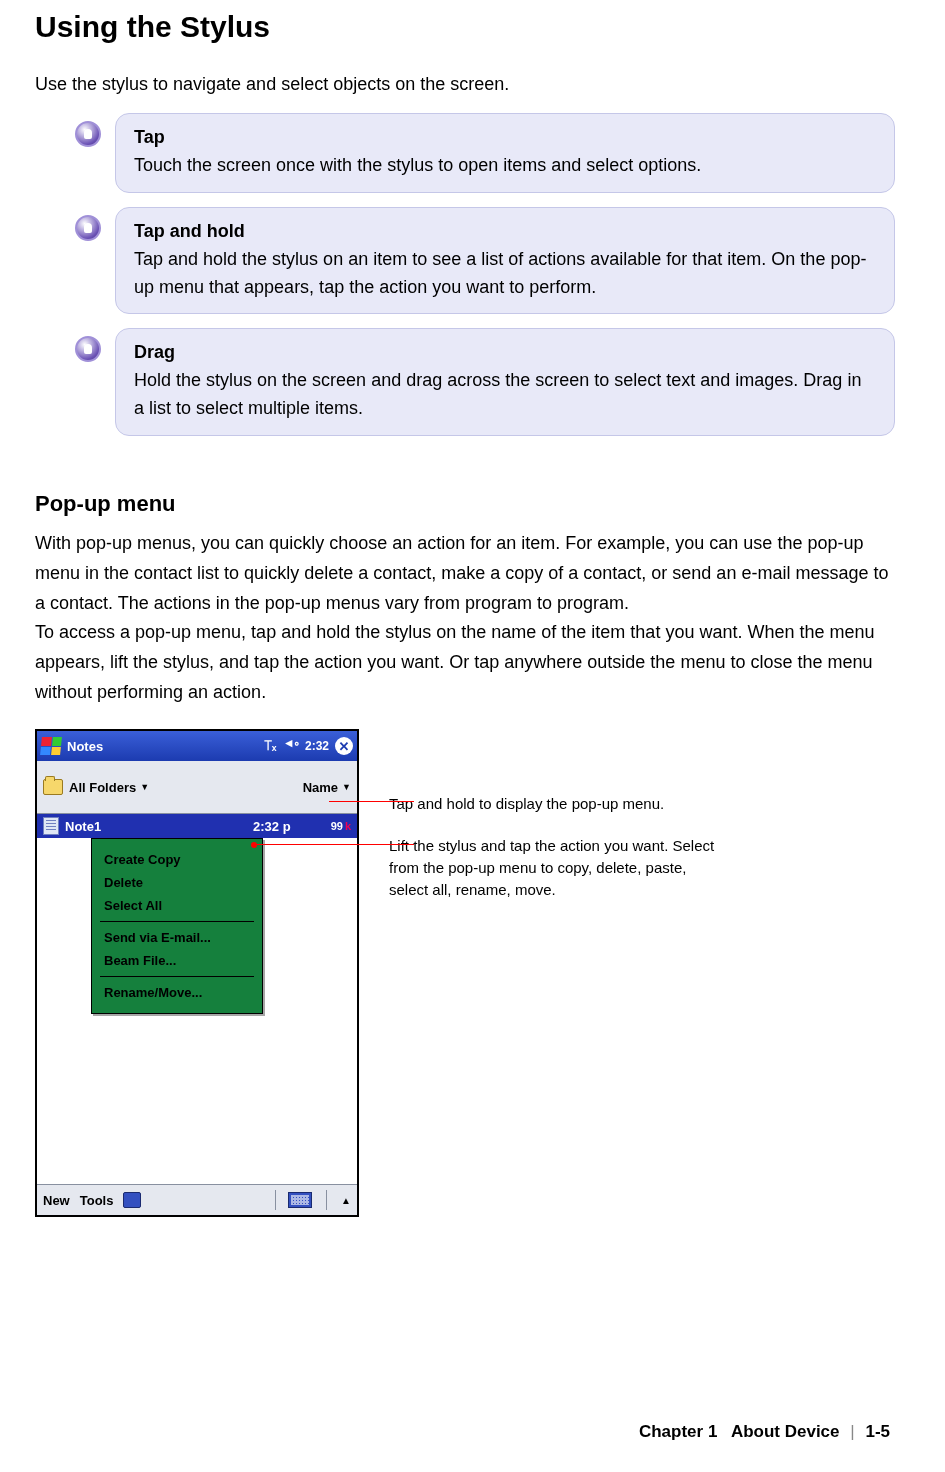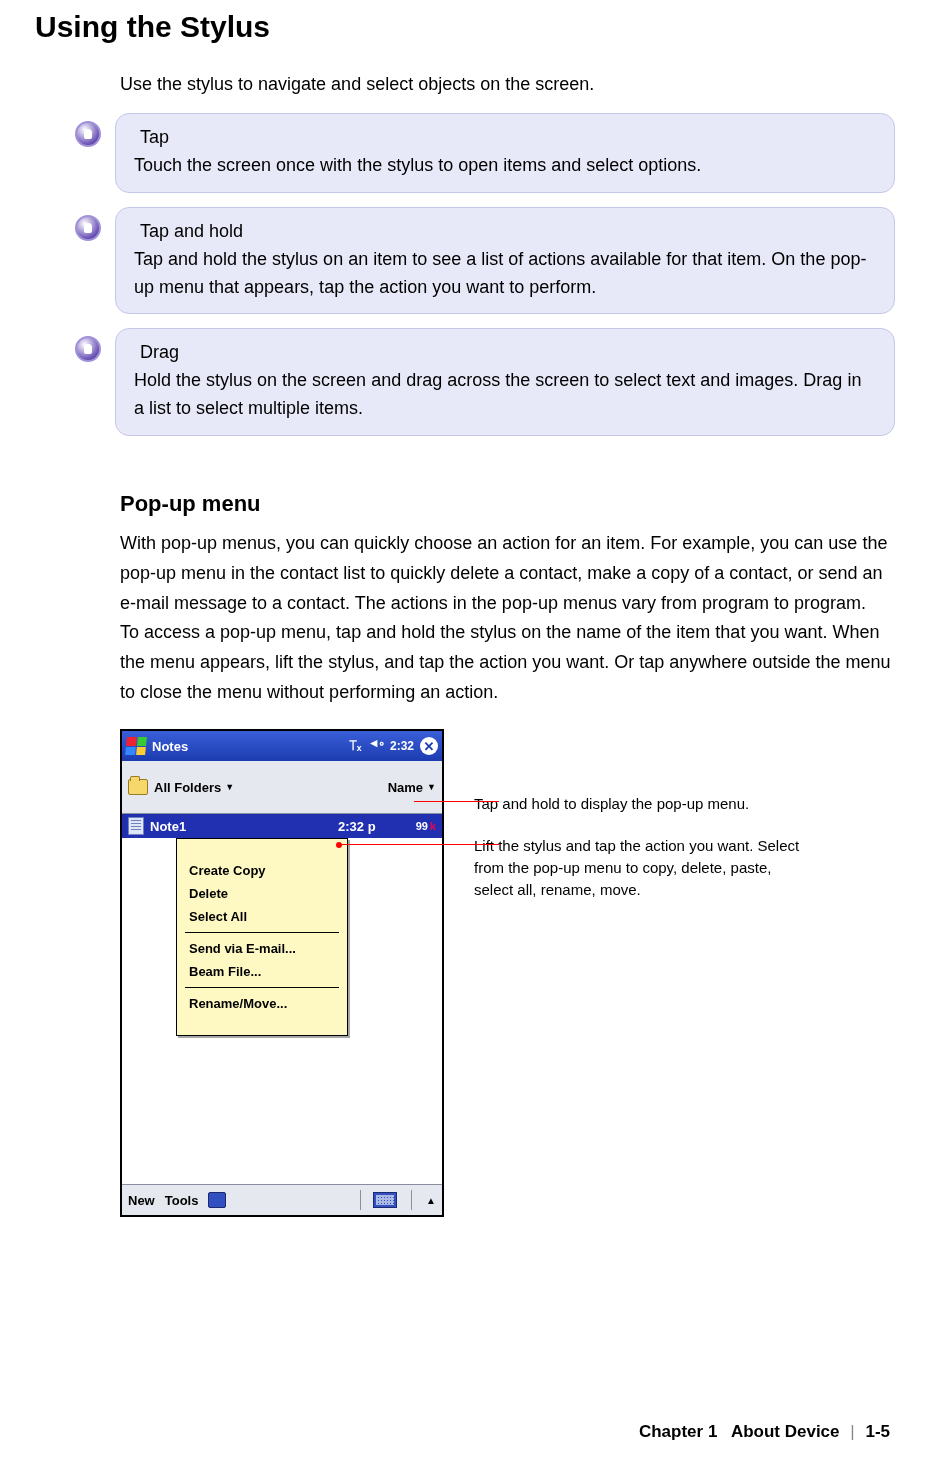--- a/index.html
+++ b/index.html
@@ -17,21 +17,20 @@
     min-height: 1472px;
   }
   h1.section-title {
     font-family: Arial, Helvetica, sans-serif;
     font-weight: 900;
     font-size: 30px;
     margin: 0 0 30px 0;
     letter-spacing: 0px;
   }
   .indent {
-    margin-left: 85px;
   }
   .intro {
     font-size: 18px;
     margin-bottom: 18px;
   }
   .tip-row {
     display: flex;
     align-items: flex-start;
     margin-bottom: 14px;
     margin-left: 40px;
@@ -60,22 +59,21 @@
   .tip-box {
     flex: 1;
     background: #e8e9f8;
     border: 1px solid #c5c7e8;
     border-radius: 14px;
     padding: 10px 18px 12px 18px;
     font-size: 18px;
     line-height: 1.55;
   }
   .tip-box .tip-title {
-    font-weight: normal;
-    margin-left: 6px;
+    font-weight: bold;
   }
   h2.sub-title {
     font-family: Arial, Helvetica, sans-serif;
     font-weight: 900;
     font-size: 22px;
     margin: 55px 0 12px 0;
   }
   .body-text {
     font-size: 18px;
     line-height: 1.65;
@@ -181,24 +179,24 @@
   .kb-badge {
     font-size:11px; font-weight:bold;
     display:flex; align-items:center;
   }
   .kb-badge .k { color:#e05; margin-left:2px;}
   .context-menu {
     position: absolute;
     left: 54px;
     top: 24px;
     width: 170px;
-    background: #fef9c3;
+    background: #15803d;
     border: 1px solid #000;
     box-shadow: 2px 2px 0 rgba(0,0,0,.35);
-    padding: 20px 0;
+    padding: 9px 0;
     font-weight: bold;
     color: #000;
   }
   .context-menu .mi {
     padding: 4px 12px;
     white-space: nowrap;
   }
   .context-menu .sep {
     margin: 4px 8px;
     border-top: 1px solid #000;

